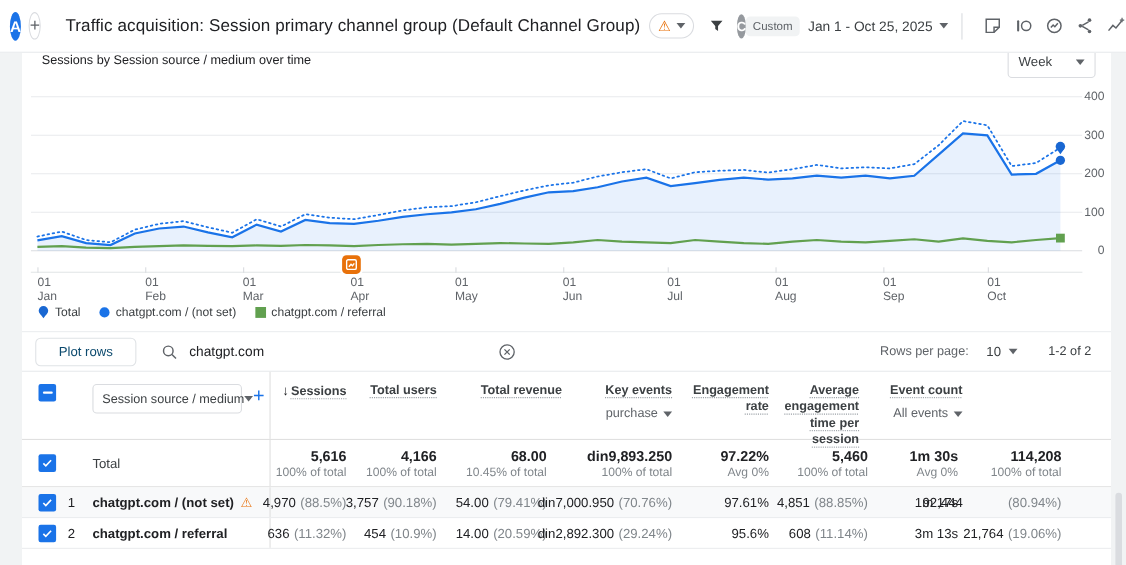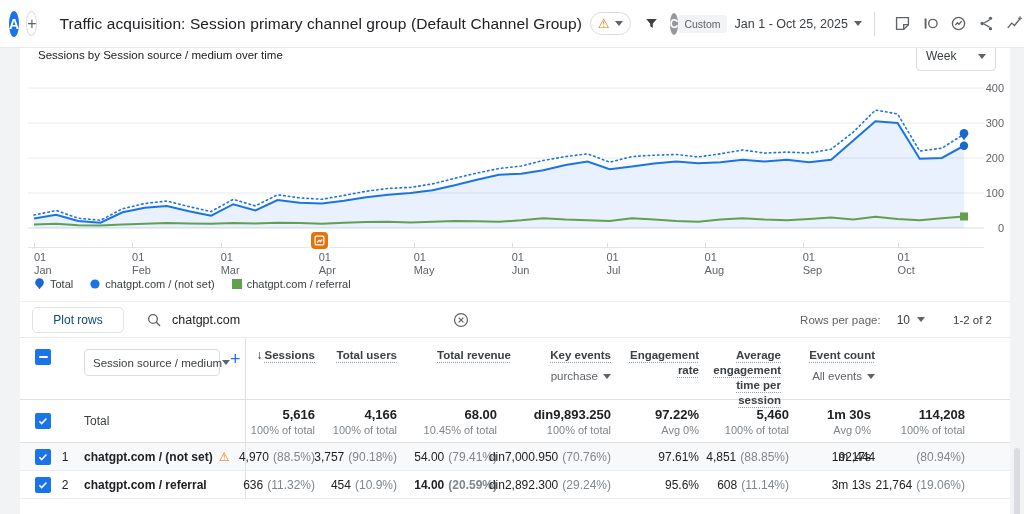--- a/index.html
+++ b/index.html
@@ -455,21 +455,21 @@
               <span class="dim-value">chatgpt.com / referral</span>
             </div>
             <div class="cell metric sep" style="width: 73px;">
               <span class="dv">636</span>
               <span class="dp">(11.32%)</span>
             </div>
             <div class="cell metric" style="width: 82px;">
               <span class="dv">454</span>
               <span class="dp">(10.9%)</span>
             </div>
-            <div class="cell metric" style="width: 100px; font-weight: bold;">
+            <div class="cell metric" style="width: 100px;">
               <span class="dv">14.00</span>
               <span class="dp">(20.59%)</span>
             </div>
             <div class="cell metric" style="width: 114px;">
               <span class="dv">din2,892.300</span>
               <span class="dp">(29.24%)</span>
             </div>
             <div class="cell metric" style="width: 88px;">
               <span class="dv">95.6%</span>
             </div>

